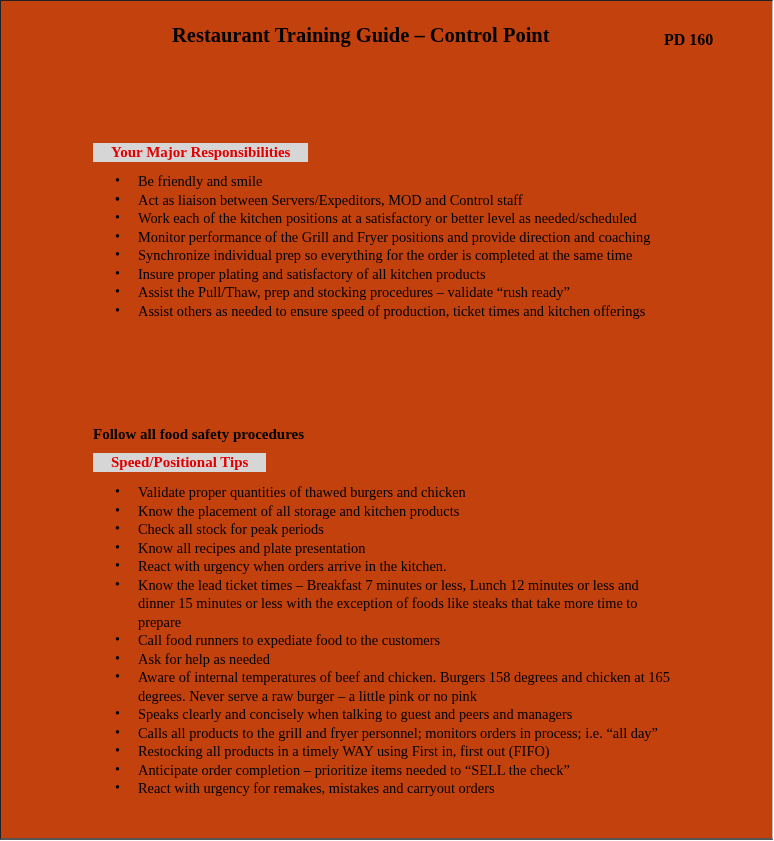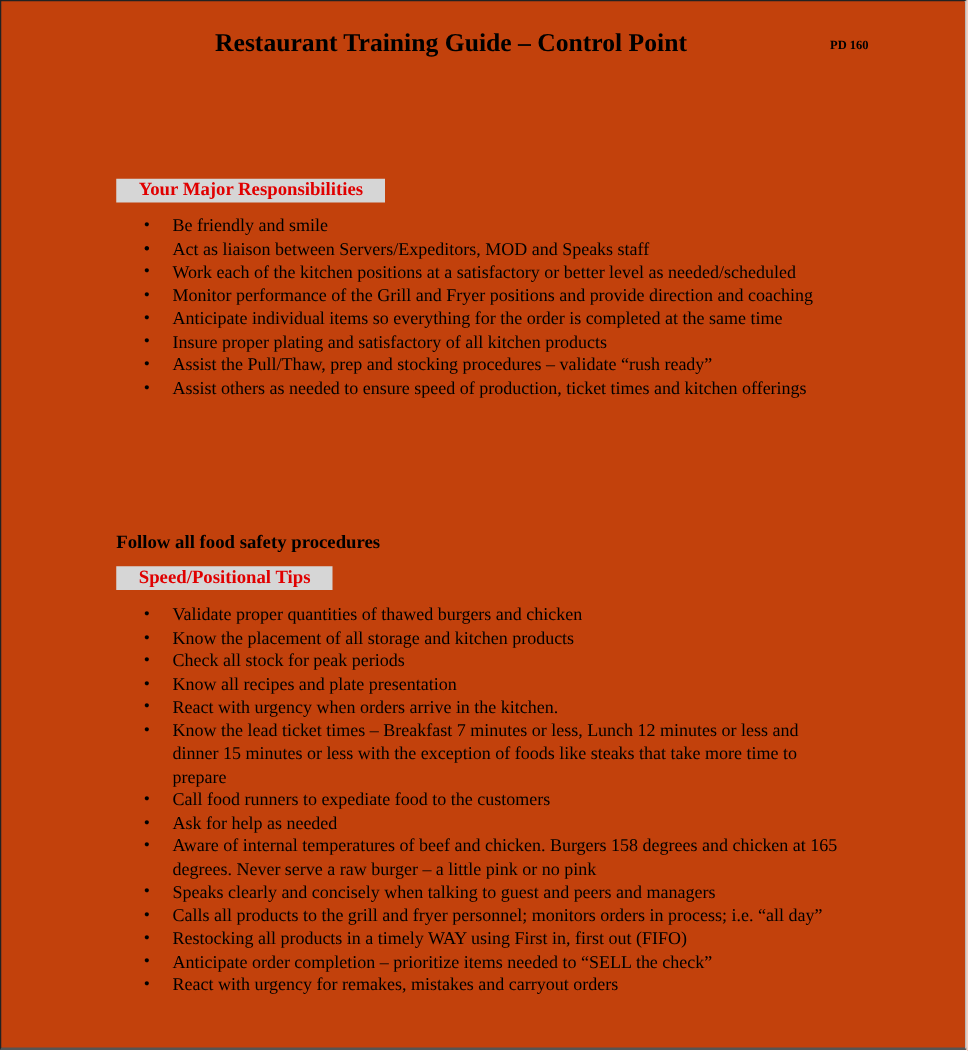--- a/index.html
+++ b/index.html
@@ -12,21 +12,21 @@
       background: #c2410c;
       font-family: Liberation Serif, serif;
       color: #000;
     }
     .title {
       position: absolute; left: 171px; top: 23px;
       font-size: 20.5px; font-weight: bold; letter-spacing: 0px; white-space: nowrap;
     }
     .code {
       position: absolute; left: 635px; top: 30px;
-      font-size: 10px; font-weight: bold; white-space: nowrap; padding-left: 28px;
+      font-size: 16px; font-weight: bold; white-space: nowrap; padding-left: 28px;
     }
     .section-head {
       position: absolute; left: 92px;
       font-size: 15px; font-weight: bold; color: #e00000;
       background: #d6d6d6; padding: 0 18px; line-height: 19px; white-space: nowrap;
     }
     .plain-head {
       position: absolute; left: 92px;
       font-size: 15px; font-weight: bold; color: #000; line-height: 19px; white-space: nowrap; text-align: center;
     }
@@ -54,33 +54,33 @@
   <ul class="items" id="resp-list" style="top:171px;">
       <li>
         <span class="bullet">•</span>
         <span class="txt">Be friendly and smile</span>
       </li>
       <li>
         <span class="bullet">•</span>
       </li>
       <li>
         <span class="bullet">•</span>
-        <span class="txt">Act as liaison between Servers/Expeditors, MOD and Speaks staff</span>
+        <span class="txt">Act as liaison between Servers/Expeditors, MOD and Control staff</span>
       </li>
       <li>
         <span class="bullet">•</span>
         <span class="txt">Work each of the kitchen positions at a satisfactory or better level as needed/scheduled</span>
       </li>
       <li>
         <span class="bullet">•</span>
         <span class="txt">Monitor performance of the Grill and Fryer positions and provide direction and coaching</span>
       </li>
       <li>
         <span class="bullet">•</span>
-        <span class="txt">Anticipate individual items so everything for the order is completed at the same time</span>
+        <span class="txt">Synchronize individual prep so everything for the order is completed at the same time</span>
       </li>
       <li>
         <span class="bullet">•</span>
         <span class="txt">Insure proper plating and satisfactory of all kitchen products</span>
       </li>
       <li>
         <span class="bullet">•</span>
         <span class="txt">Assist the Pull/Thaw, prep and stocking procedures – validate “rush ready”</span>
       </li>
       <li>

